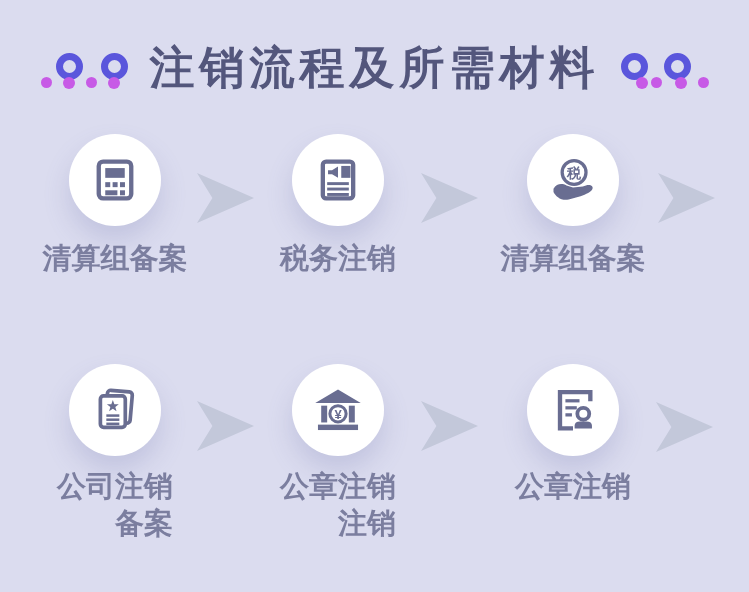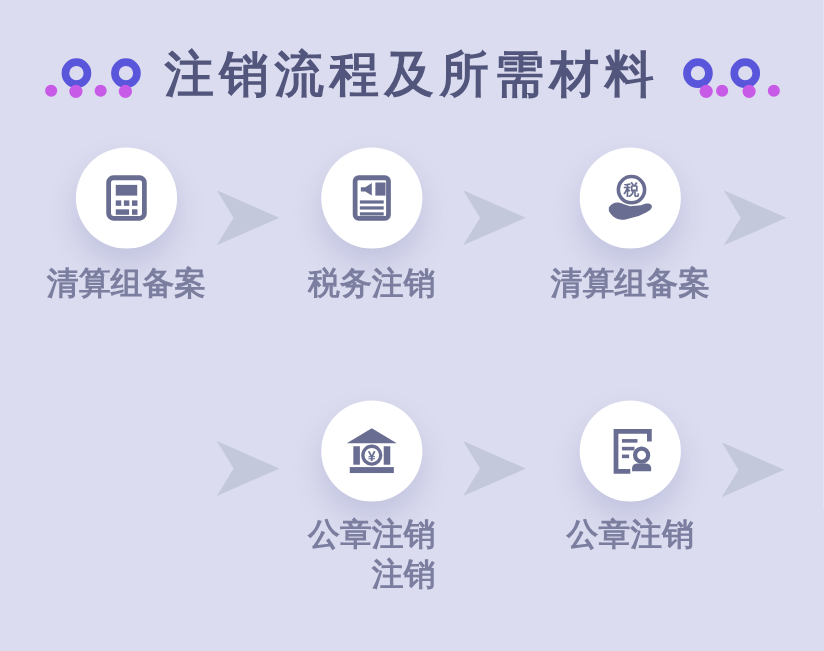--- a/index.html
+++ b/index.html
@@ -134,20 +134,36 @@
         <text x="25" y="21.8" font-size="13" font-weight="bold" text-anchor="middle" fill="#696d91">税</text>
         <path d="M6,32 C9,27 14,27 18,29 L24,31 L33,30 C39,27 43,29 42,32 C41,35 36,37 31,39 L20,42 C13,43.5 8,39 6,35 Z"></path>
       </svg>
     </div>
     <div class="label">
       <div>清算组备案</div>
       <div></div>
     </div>
   </div>
 
+  <div class="step s4 row2">
+    <div class="circle">
+      <svg class="icon-svg" width="52" height="52" viewBox="0 0 48 48" fill="#696d91">
+        <rect x="16" y="6.5" width="23" height="29" rx="3" transform="rotate(5 27.5 21)" fill="#ffffff" stroke="#696d91" stroke-width="3.4"></rect>
+        <rect x="10.5" y="11" width="23" height="29" rx="3" fill="#ffffff" stroke="#696d91" stroke-width="3.4"></rect>
+        <polygon points="22,14.7 23.4,18.6 27.5,18.7 24.3,21.2 25.4,25.2 22,22.9 18.6,25.2 19.7,21.2 16.5,18.7 20.6,18.6"></polygon>
+        <rect x="16" y="28" width="12" height="2.3"></rect>
+        <rect x="16" y="31.8" width="12" height="2.3"></rect>
+        <rect x="16" y="35.6" width="12" height="2.3"></rect>
+      </svg>
+    </div>
+    <div class="label">
+      <div>公司注销</div>
+      <div>备案</div>
+    </div>
+  </div>
 
   <div class="step s5 row2">
     <div class="circle">
       <svg class="icon-svg" width="52" height="52" viewBox="0 0 48 48" fill="#696d91">
         <polygon points="24,5 45,17.5 3,17.5"></polygon>
         <rect x="8.5" y="20" width="5.5" height="15.5"></rect>
         <rect x="34" y="20" width="5.5" height="15.5"></rect>
         <circle cx="24" cy="27.5" r="7.5" fill="none" stroke="#696d91" stroke-width="2.8"></circle>
         <text x="24" y="32" font-size="12" font-weight="bold" text-anchor="middle" fill="#696d91">¥</text>
         <rect x="5.5" y="37.5" width="37" height="5"></rect>

